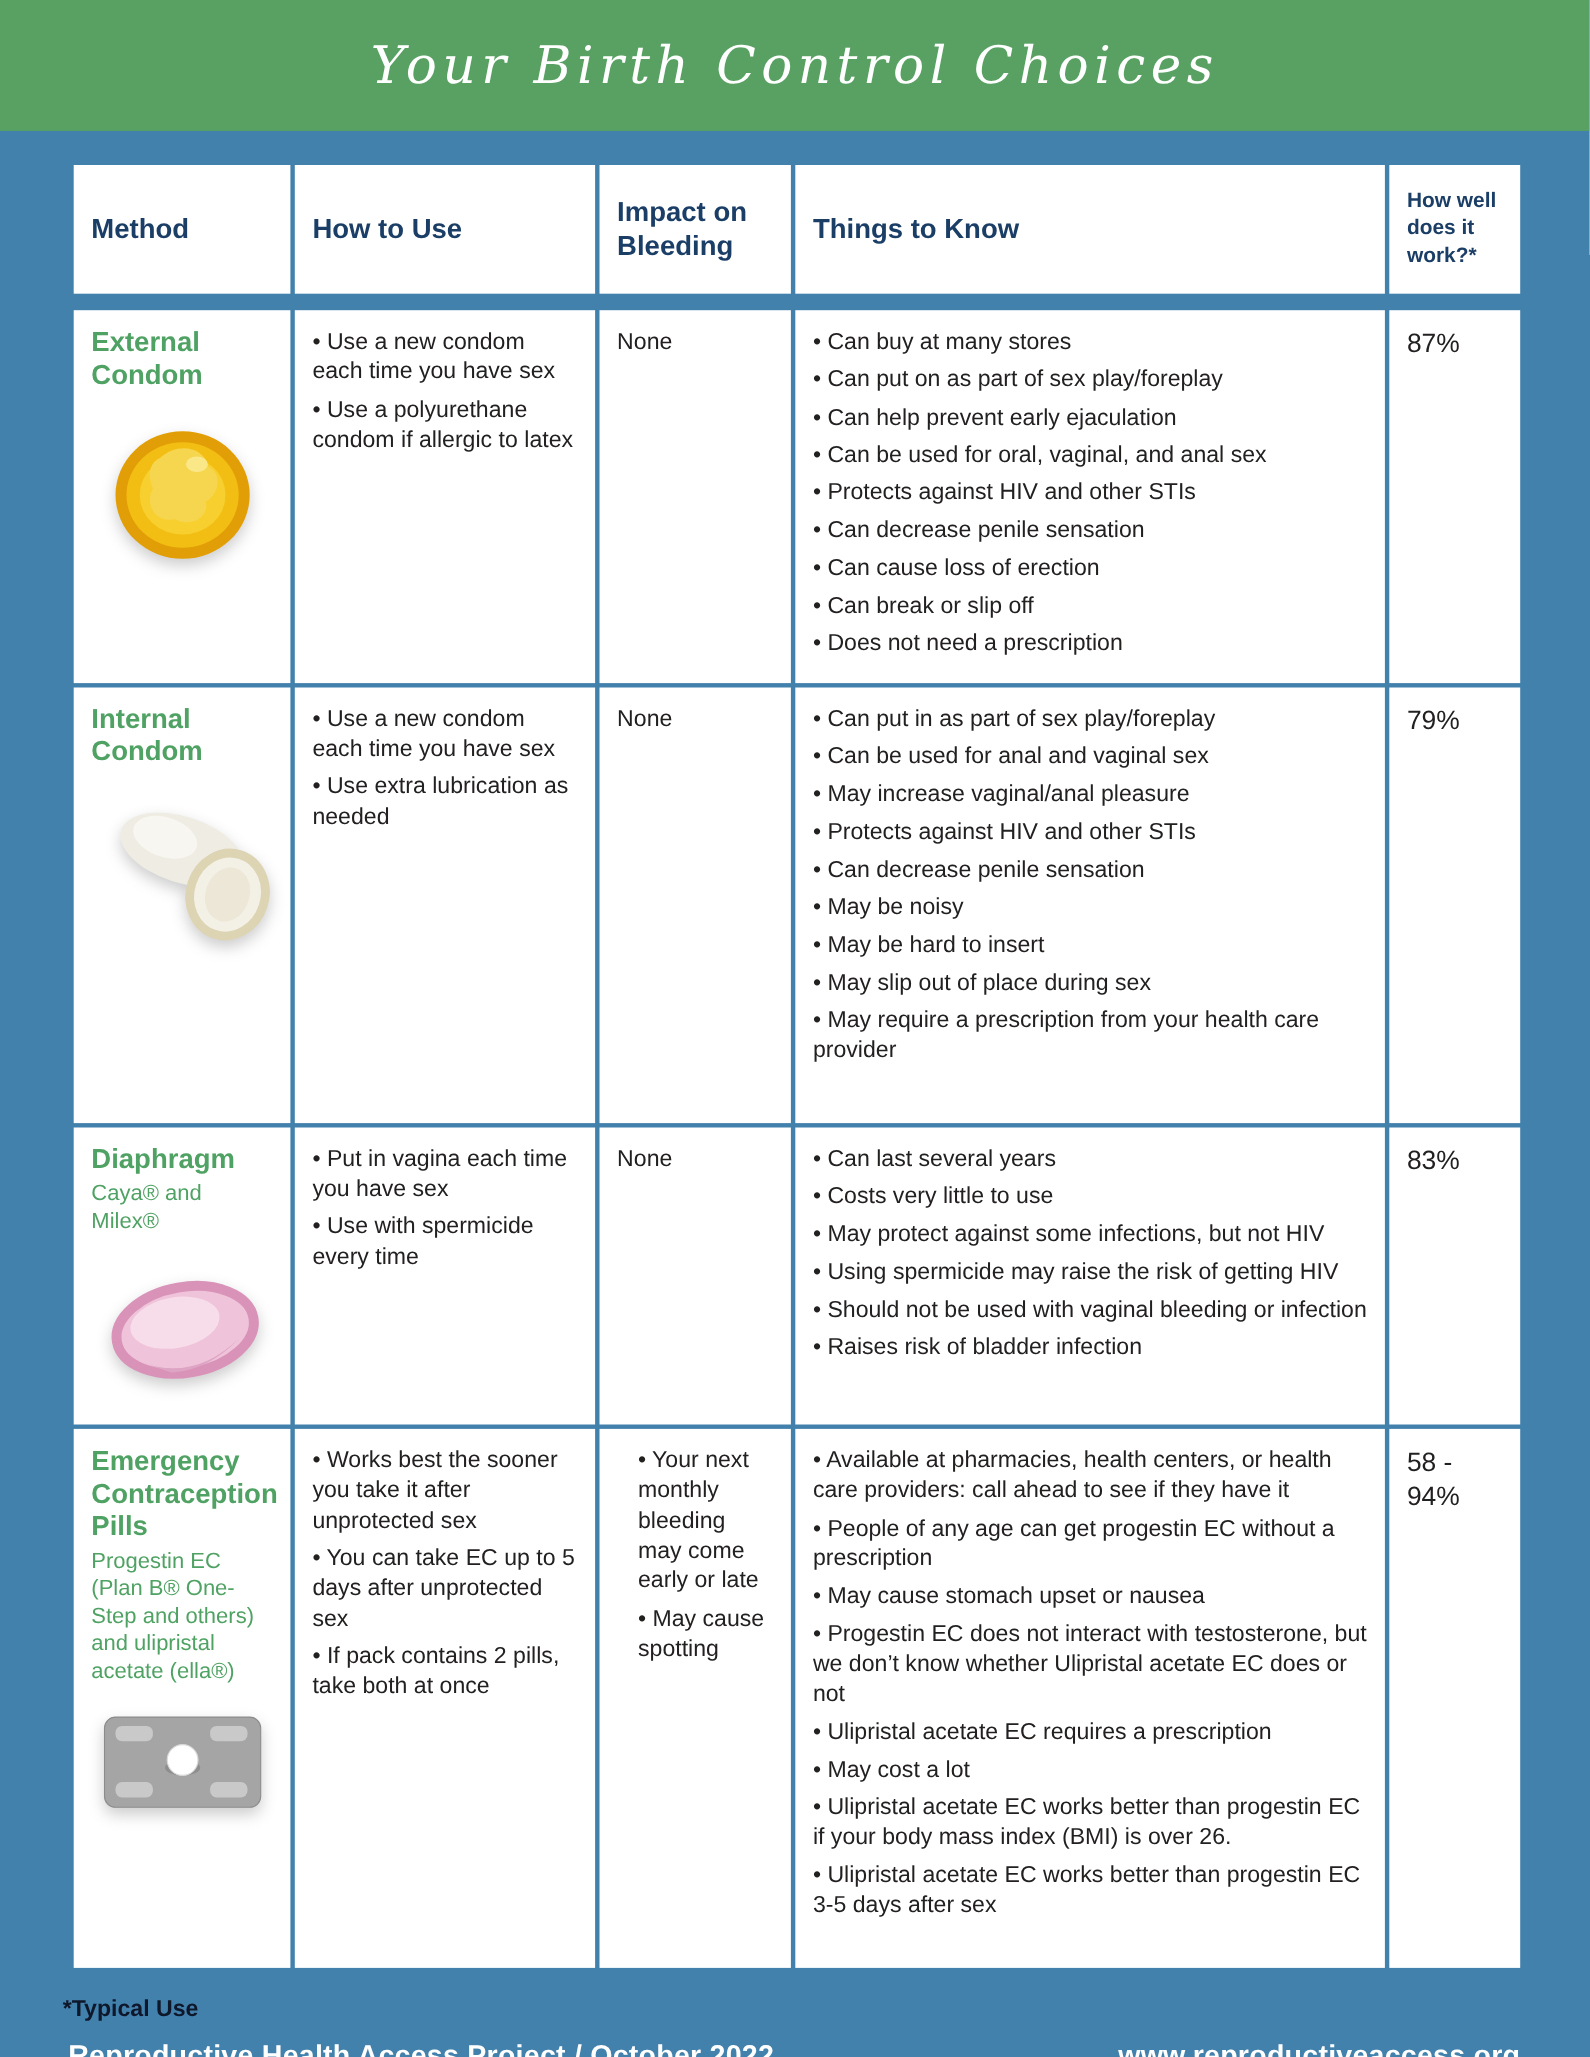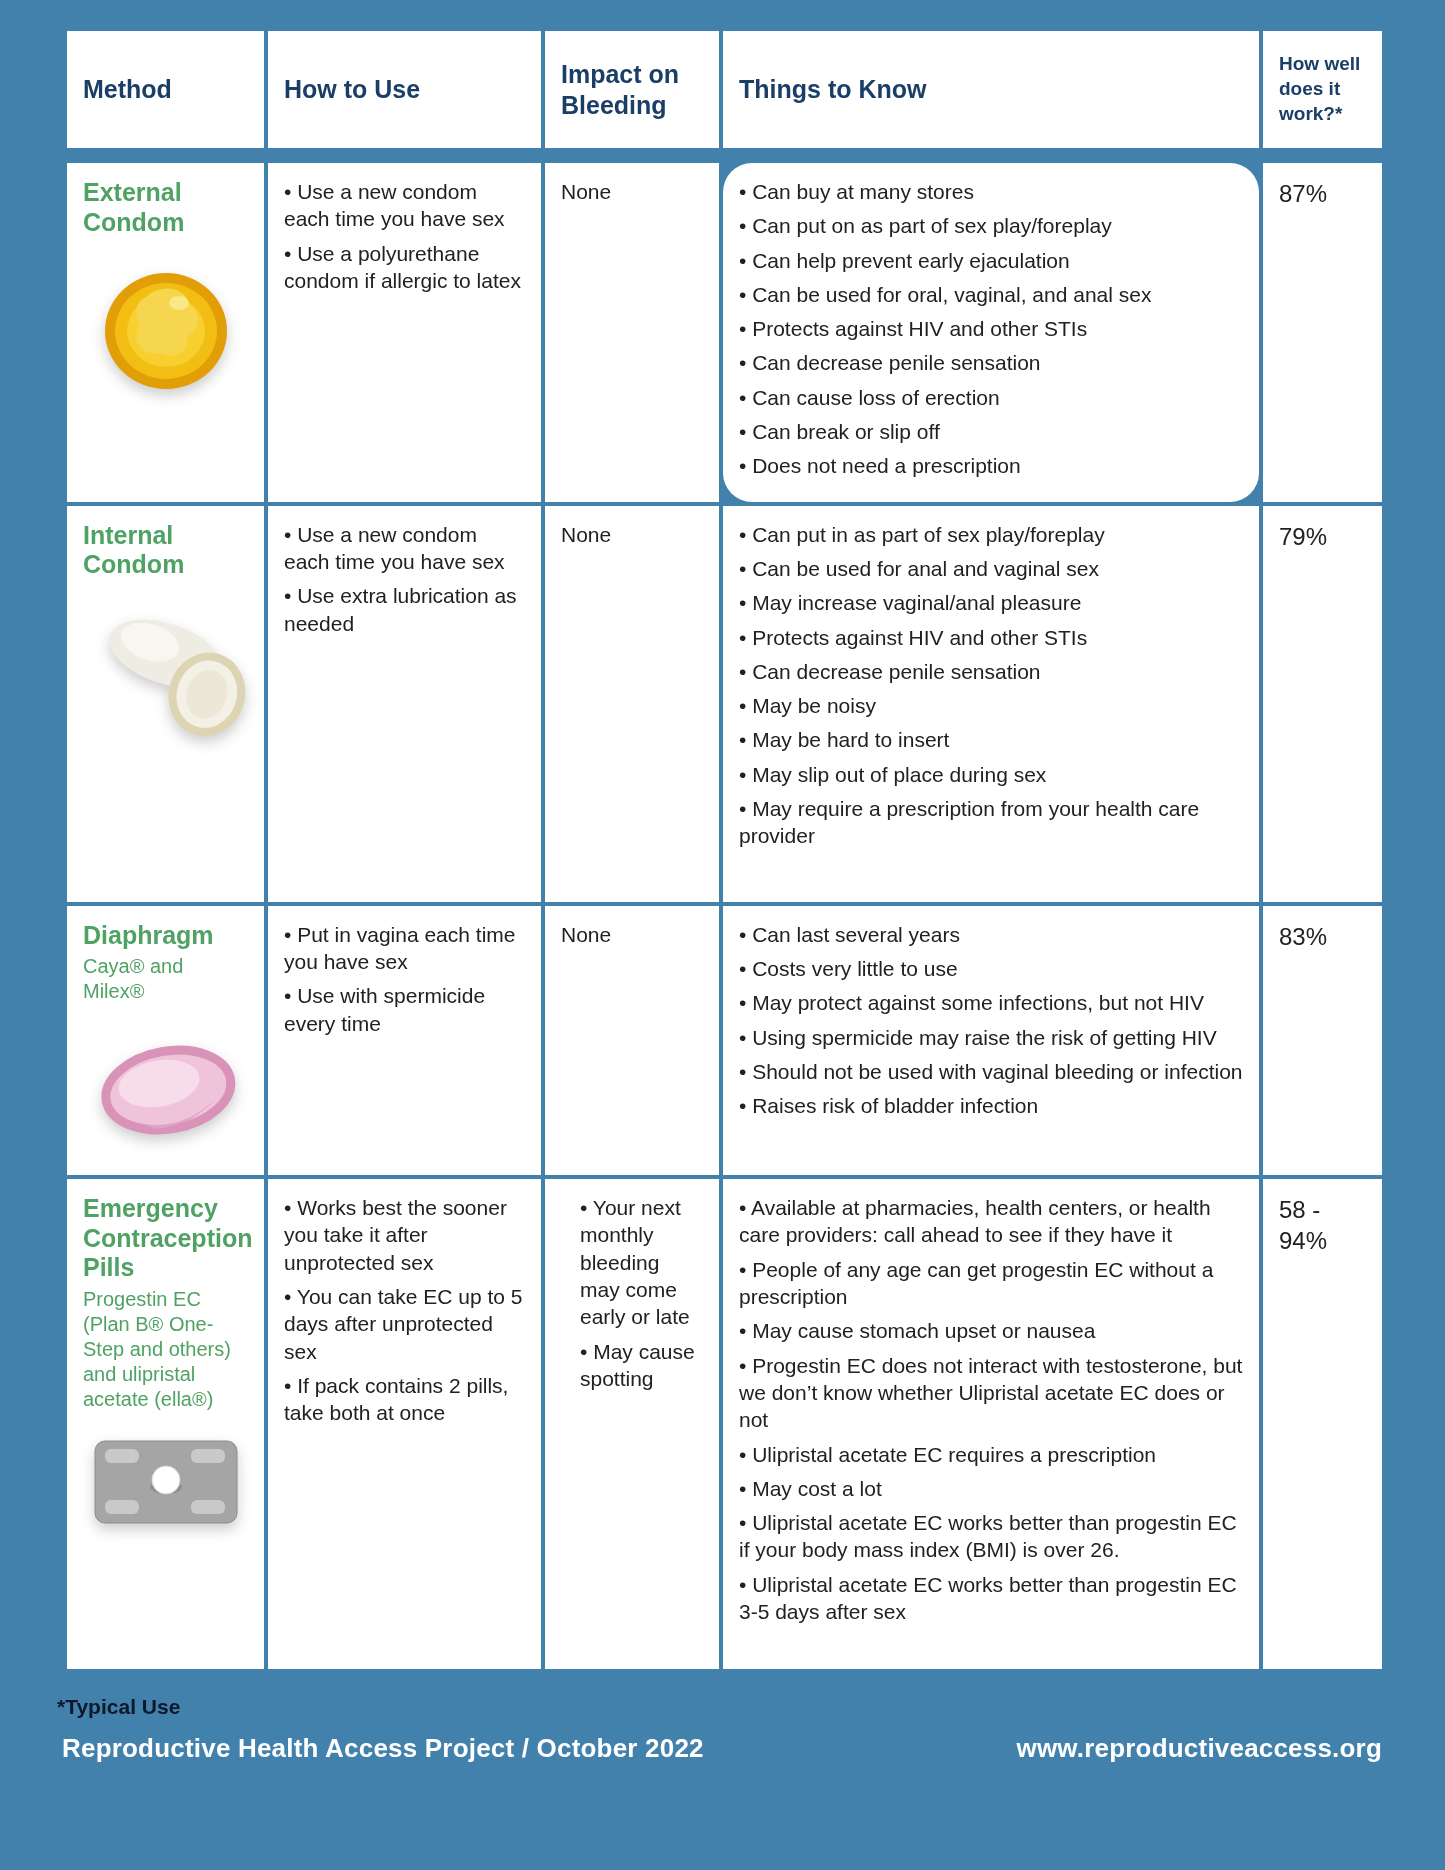--- a/index.html
+++ b/index.html
@@ -30,20 +30,23 @@
 
   
   .footnote{margin:26px 0 0 57px;color:#0f172a;font-weight:bold;font-size:21px;}
   .footer-row{display:flex;justify-content:space-between;align-items:flex-end;margin:14px 63px 0 62px;}
   .credit,.website{color:#ffffff;font-weight:bold;font-size:26px;letter-spacing:0.2px;}
 </style>
 </head>
 <body>
 
 <div class="page">
+  <header class="banner">
+    <h1>Your Birth Control Choices</h1>
+  </header>
 
   <div class="table" id="bc-table">
       <div class="cell header-cell col0">
         <div class="header-label">Method</div>
       </div>
       <div class="cell header-cell col1">
         <div class="header-label">How to Use</div>
       </div>
       <div class="cell header-cell col2">
         <div class="header-label">Impact on Bleeding</div>
@@ -65,21 +68,21 @@
             <ellipse cx="89" cy="44" rx="10" ry="7" fill="#FBE98E" opacity="0.9"></ellipse>
           </svg></div>
       </div>
       <div class="cell how-cell" style="min-height: 317px;">
         <div class="bullet-item">• Use a new condom each time you have sex</div>
         <div class="bullet-item">• Use a polyurethane condom if allergic to latex</div>
       </div>
       <div class="cell impact-cell" style="min-height: 317px;">
         <div class="plain-item">None</div>
       </div>
-      <div class="cell things-cell" style="min-height: 317px; border-radius: 29px;">
+      <div class="cell things-cell" style="min-height: 317px;">
         <div class="bullet-item">• Can buy at many stores</div>
         <div class="bullet-item">• Can put on as part of sex play/foreplay</div>
         <div class="bullet-item">• Can help prevent early ejaculation</div>
         <div class="bullet-item">• Can be used for oral, vaginal, and anal sex</div>
         <div class="bullet-item">• Protects against HIV and other STIs</div>
         <div class="bullet-item">• Can decrease penile sensation</div>
         <div class="bullet-item">• Can cause loss of erection</div>
         <div class="bullet-item">• Can break or slip off</div>
         <div class="bullet-item">• Does not need a prescription</div>
       </div>

